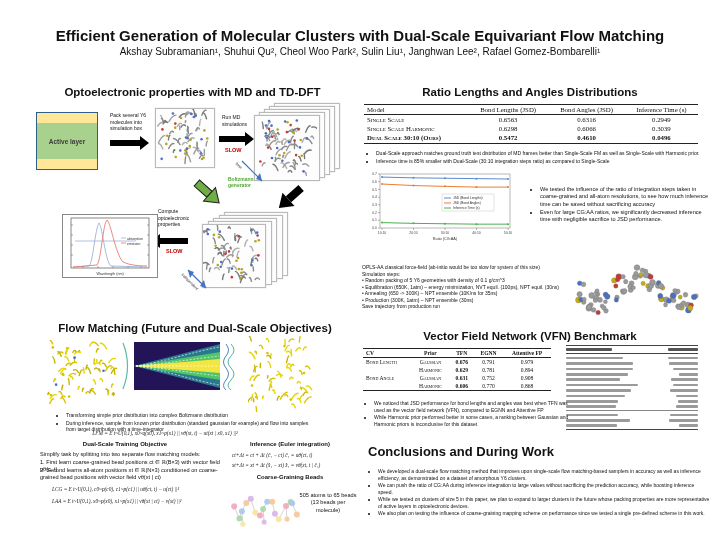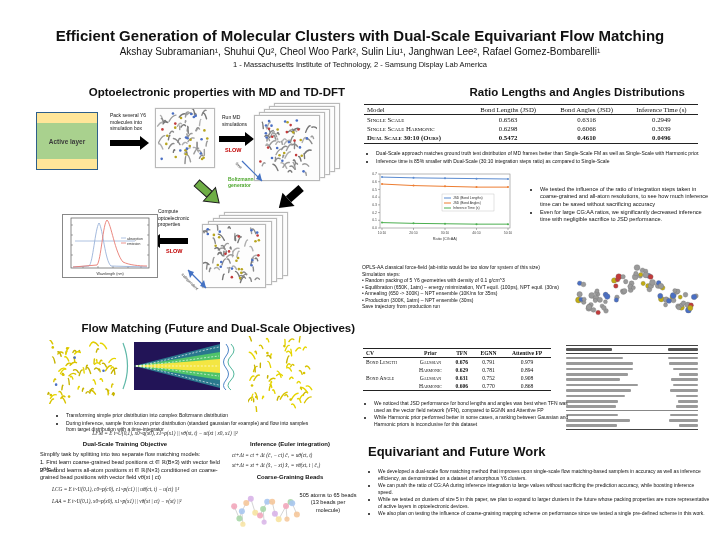--- a/index.html
+++ b/index.html
@@ -6,21 +6,21 @@
   #poster{position:relative;width:720px;height:540px;background:#ffffff;margin:0 auto;
           font-family:"Liberation Sans",sans-serif;color:#111;overflow:hidden;}
   .abs{position:absolute;}
   .preline{white-space:pre-line;}
   .center{text-align:center;}
   
   .title{font-size:15px;font-weight:bold;width:720px;text-align:center;}
   .authors{font-size:10px;width:720px;text-align:center;}
   .affil{font-size:7.5px;width:720px;text-align:center;}
   
-  .sec-title{font-weight:bold;font-size:11.5px;text-align:right;}
+  .sec-title{font-weight:bold;font-size:11.5px;text-align:center;}
   .sec-title-left{font-weight:bold;font-size:13px;text-align:left;}
   .sub-head{font-weight:bold;font-size:6px;}
   .tiny{font-size:5px;line-height:1.3;}
   .tiny6{font-size:5.6px;line-height:1.3;}
   ul.blist{margin:0;padding-left:8px;list-style:disc;}
   ul.blist li{margin:0 0 1px 0;}
   .slow{color:#c00000;font-weight:bold;font-size:5.5px;}
   .green-label{color:#4ea72e;font-weight:bold;font-size:5px;line-height:1.2;}
   
   .fat-arrow{position:absolute;height:6px;background:#000;}
@@ -62,21 +62,20 @@
   
   .plot-box{background:#fff;border:0.8px solid #888;}
   .rot{transform-origin:left top;}
 </style>
 </head>
 <body>
 <div id="poster">
 
 <div class="abs title" style="top:27px;left:0;">Efficient Generation of Molecular Clusters with Dual-Scale Equivariant Flow Matching</div>
 <div class="abs authors" style="top:46px;left:0;">Akshay Subramanian¹, Shuhui Qu², Cheol Woo Park², Sulin Liu¹, Janghwan Lee², Rafael Gomez-Bombarelli¹</div>
-<div class="abs affil" style="top:60px;left:0;">1 - Massachusetts Institute of Technology, 2 - Samsung Display Lab America</div>
 
 <div class="abs sec-title" style="top:86px;left:40px;width:305px;">Optoelectronic properties with MD and TD-DFT</div>
 
 <div class="abs active-layer" style="top:112px;left:36px;">
   <div class="al-band"></div>
   <div class="al-mid">Active layer</div>
   <div class="al-band"></div>
 </div>
 
 <div class="abs tiny preline" style="top:112px;left:110px;width:46px;">Pack several Y6
@@ -824,20 +823,21 @@
       <circle cx="115.52944282924427" cy="51.183699285414264" r="2.3215664625167847" fill="#9a9a9a" stroke="#6c6c6c" stroke-width="0.3"></circle>
       <circle cx="119.7976337741403" cy="52.879075579762116" r="2.8060845136642456" fill="#9a9a9a" stroke="#6c6c6c" stroke-width="0.3"></circle>
       <circle cx="120.39852735575508" cy="58.12675177974667" r="2.9437702894210815" fill="#4a6fc4" stroke="#6c6c6c" stroke-width="0.3"></circle>
       <circle cx="117.4834907615886" cy="42.730866862578694" r="2.4046371281147003" fill="#9a9a9a" stroke="#6c6c6c" stroke-width="0.3"></circle>
       <circle cx="123.02889718728906" cy="53.35474681727962" r="2.4810290336608887" fill="#c23b3b" stroke="#6c6c6c" stroke-width="0.3"></circle>
       <circle cx="128.08885119943056" cy="43.892214749357514" r="2.198436290025711" fill="#9a9a9a" stroke="#6c6c6c" stroke-width="0.3"></circle>
       <circle cx="122.22266406872693" cy="56.00584395154977" r="2.652010679244995" fill="#c2ad12" stroke="#6c6c6c" stroke-width="0.3"></circle>
       <circle cx="126.08486453224631" cy="44.92633193663976" r="2.7791354656219482" fill="#4a6fc4" stroke="#6c6c6c" stroke-width="0.3"></circle>
     </svg>
 
+<div class="abs sec-title" style="top:330px;left:375px;width:310px;">Vector Field Network (VFN) Benchmark</div>
 
 <table id="vfn-table" class="paper abs" style="top:348px;left:363px;">
   <thead>
     <tr>
       <th style="text-align:left;">CV</th>
       <th>Prior</th>
       <th>TFN</th>
       <th>EGNN</th>
       <th>Attentive FP</th>
     </tr>
@@ -940,21 +940,21 @@
       </div>
       <div class="hrule"></div>
     </div>
 
 <ul class="blist abs tiny" style="top:400px;left:366px;width:205px;">
 
 <li>We noticed that JSD performance for bond lengths and angles was best when TFN was used as the vector field network (VFN), compared to EGNN and Attentive FP</li>
       <li>While Harmonic prior performed better in some cases,  a ranking between Gaussian and Harmonic priors  is inconclusive for this dataset</li>
     </ul>
 
-<div class="abs sec-title-left" style="top:444px;left:368px;width:320px;">Equivariant and Future Work</div>
+<div class="abs sec-title-left" style="top:444px;left:368px;width:320px;">Conclusions and During Work</div>
 <ul class="blist abs tiny" style="top:468px;left:370px;width:332px;">
 
 <li>We developed a dual-scale flow matching method that improves upon single-scale flow matching-based samplers in accuracy as well as inference efficiency, as demonstrated on a dataset of amorphous Y6 clusters.</li>
       <li>We can push the ratio of CG:AA during inference integration to large values without sacrificing the prediction accuracy, while boosting inference speed.</li>
       <li>While we tested on clusters of size 5 in this paper, we plan to expand to larger clusters in the future whose packing properties are more representative of active layers in optoelectronic devices.</li>
       <li>We also plan on testing the influence of coarse-graining mapping scheme on performance since we tested a single pre-defined scheme in this work.</li>
     </ul>
 
 </div>
 

